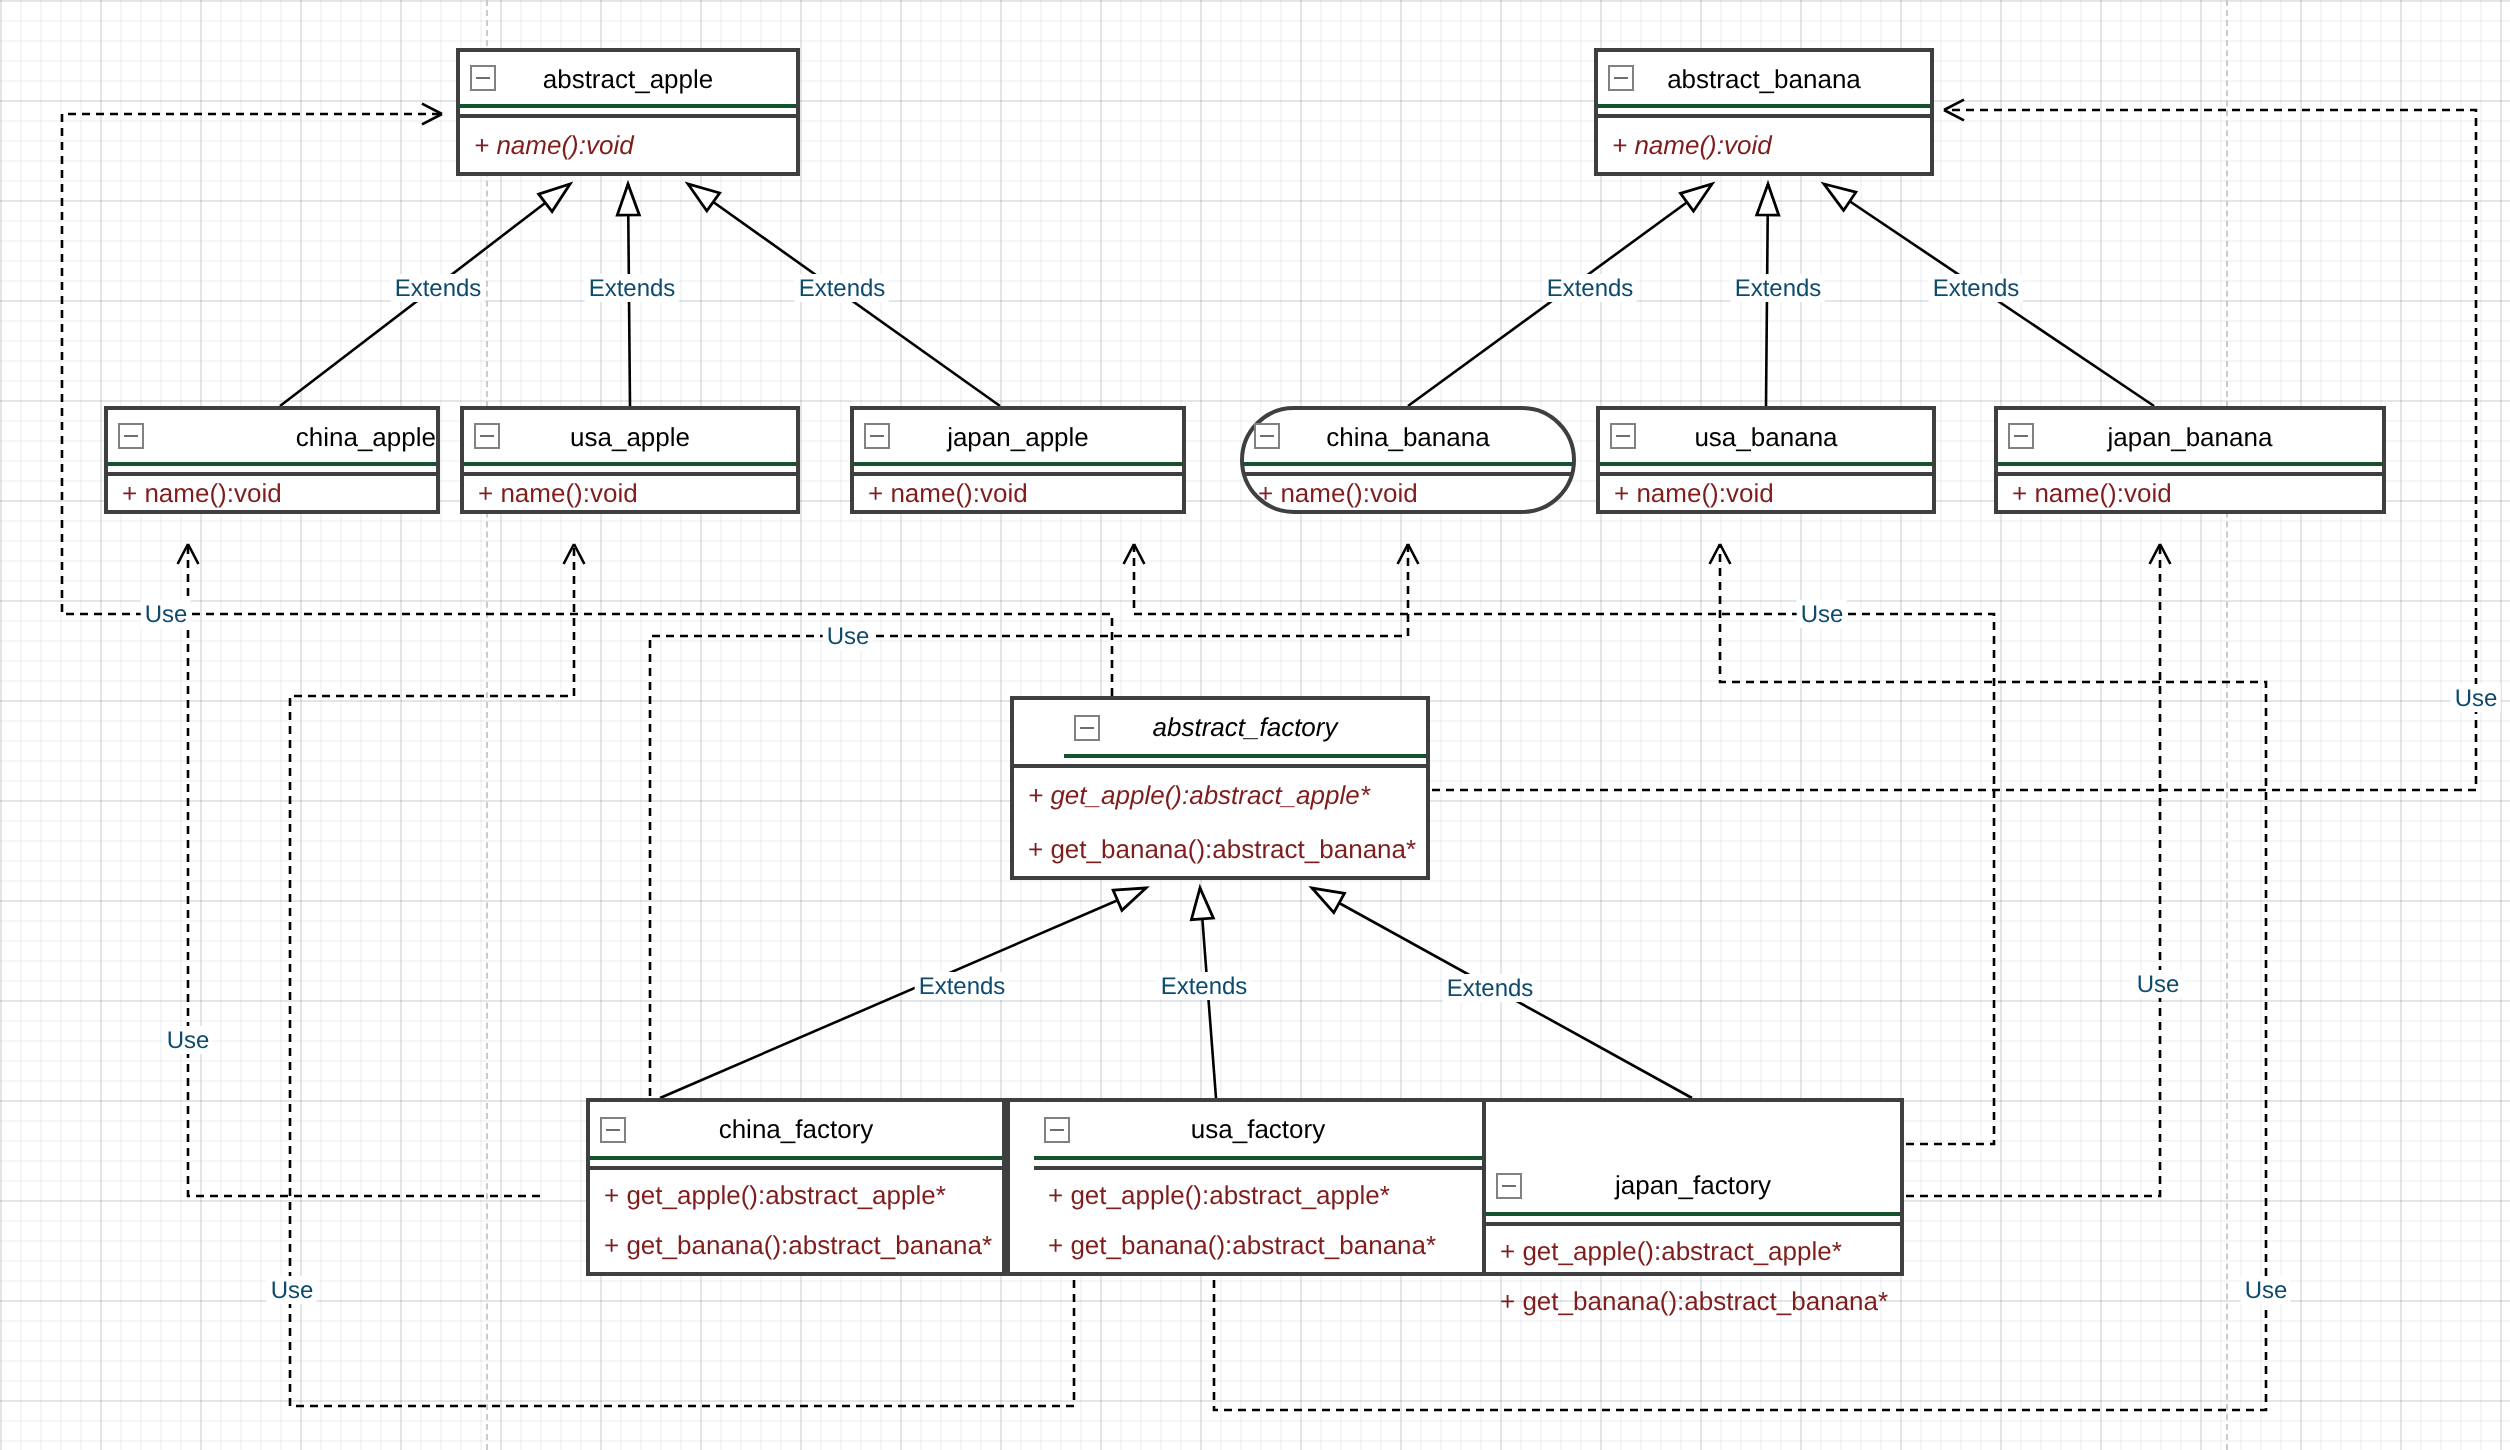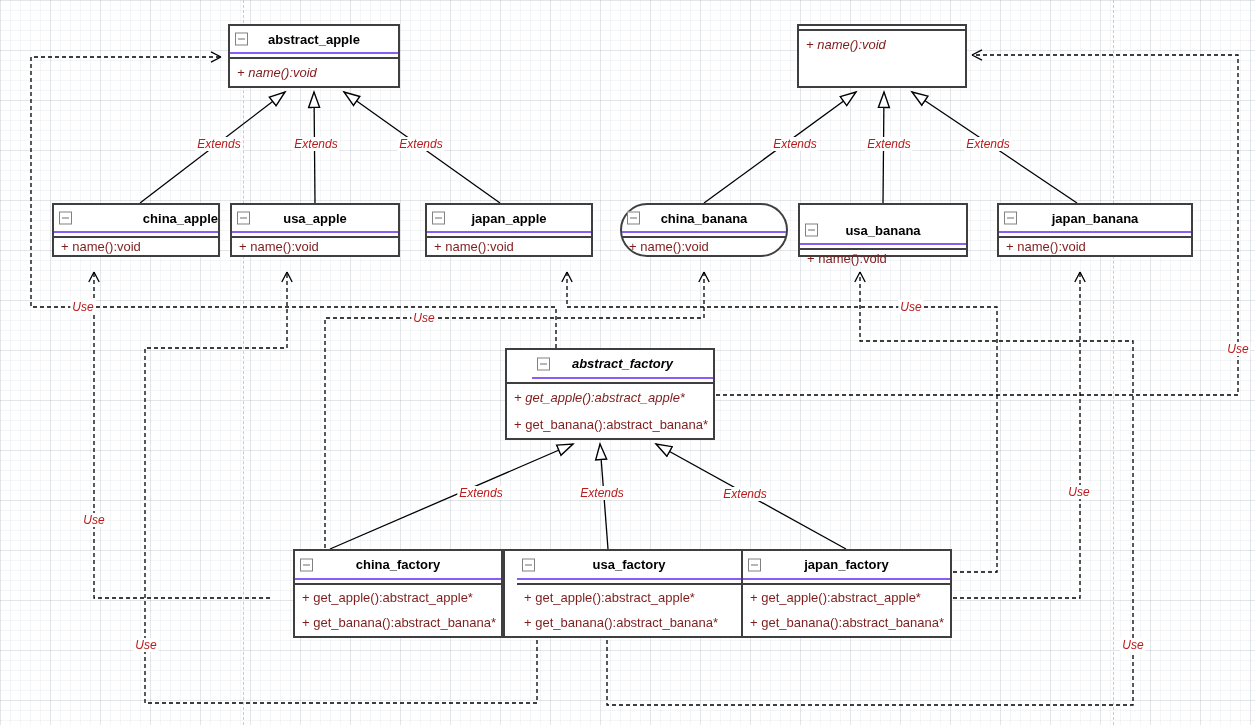--- a/index.html
+++ b/index.html
@@ -11,31 +11,31 @@
       linear-gradient(to right, rgba(70,90,110,0.10) 1px, transparent 1px),
       linear-gradient(to bottom, rgba(70,90,110,0.10) 1px, transparent 1px),
       linear-gradient(to right, rgba(70,90,110,0.055) 1px, transparent 1px),
       linear-gradient(to bottom, rgba(70,90,110,0.055) 1px, transparent 1px);
     background-size:50px 50px,50px 50px,10px 10px,10px 10px;
   }
   .page-break{position:absolute;top:0;bottom:0;width:0;border-left:1px dashed #cbcbcb;}
   #edges{position:absolute;left:0;top:0;z-index:1;}
   .uml-class{position:absolute;background:#fff;border:2px solid #3f3f3f;box-sizing:border-box;z-index:2;}
   .uml-header{position:relative;display:flex;align-items:center;justify-content:center;
-    border-bottom:2px solid #8b5cf6;font-weight:bold;font-size:13px;color:#000;}
+    border-bottom:2px solid #14532d;font-weight:normal;font-size:13px;color:#000;}
   .uml-sep{height:3px;border-bottom:2px solid #3f3f3f;}
   .uml-body{display:flex;flex-direction:column;justify-content:space-around;
     font-size:13px;color:#7f1d1d;padding-left:7px;box-sizing:border-box;}
   .uml-method{white-space:nowrap;line-height:14px;}
   .it{font-style:italic;}
   .collapse-btn{position:absolute;left:5px;top:50%;transform:translateY(-50%);
     width:13px;height:13px;background:#fff;border:1px solid #818181;box-sizing:border-box;}
   .collapse-btn::after{content:"";position:absolute;left:2px;right:2px;top:5px;height:1px;background:#6e6e6e;}
   .edge-label{position:absolute;transform:translate(-50%,-50%);background:#fff;
-    padding:0 2px;font-size:12px;color:#b91c1c;z-index:3;white-space:nowrap;line-height:14px;font-style:italic;}
+    padding:0 2px;font-size:12px;color:#0c4a6e;z-index:3;white-space:nowrap;line-height:14px;}
 </style>
 </head>
 <body>
 
 <div id="canvas">
   <div class="page-break" style="left:243px"></div>
   <div class="page-break" style="left:1113px"></div>
 
   <svg id="edges" width="1255" height="725" viewBox="0 0 1255 725">
     <defs>
@@ -72,20 +72,24 @@
         <div class="uml-header" style="height: 26px;">
           <span class="collapse-btn"></span>
           <span>abstract_apple</span>
         </div>
         <div class="uml-sep"></div>
         <div class="uml-body" style="height: 27px;">
           <div class="uml-method it">+ name():void</div>
         </div>
       </div>
       <div class="uml-class" style="left: 797px; top: 24px; width: 170px; height: 64px;">
+        <div class="uml-header" style="height: 26px;">
+          <span class="collapse-btn"></span>
+          <span>abstract_banana</span>
+        </div>
         <div class="uml-sep"></div>
         <div class="uml-body" style="height: 27px;">
           <div class="uml-method it">+ name():void</div>
         </div>
       </div>
       <div class="uml-class" style="left: 52px; top: 203px; width: 168px; height: 54px;">
         <div class="uml-header" style="height: 26px; justify-content: flex-end;">
           <span class="collapse-btn"></span>
           <span>china_apple</span>
         </div>
@@ -118,21 +122,21 @@
         <div class="uml-header" style="height: 26px;">
           <span class="collapse-btn"></span>
           <span>china_banana</span>
         </div>
         <div class="uml-sep"></div>
         <div class="uml-body" style="height: 17px;">
           <div class="uml-method">+ name():void</div>
         </div>
       </div>
       <div class="uml-class" style="left: 798px; top: 203px; width: 170px; height: 54px;">
-        <div class="uml-header" style="height: 26px; margin-top: 12px;">
+        <div class="uml-header" style="height: 26px;">
           <span class="collapse-btn"></span>
           <span>usa_banana</span>
         </div>
         <div class="uml-sep"></div>
         <div class="uml-body" style="height: 17px;">
           <div class="uml-method">+ name():void</div>
         </div>
       </div>
       <div class="uml-class" style="left: 997px; top: 203px; width: 196px; height: 54px;">
         <div class="uml-header" style="height: 26px;">
@@ -171,21 +175,21 @@
           <span class="collapse-btn"></span>
           <span>usa_factory</span>
         </div>
         <div class="uml-sep"></div>
         <div class="uml-body" style="height: 51px;">
           <div class="uml-method">+ get_apple():abstract_apple*</div>
           <div class="uml-method">+ get_banana():abstract_banana*</div>
         </div>
       </div>
       <div class="uml-class" style="left: 741px; top: 549px; width: 211px; height: 89px;">
-        <div class="uml-header" style="height: 27px;">
+        <div class="uml-header" style="height: 27px; margin-top: 28px;">
           <span class="collapse-btn"></span>
           <span>japan_factory</span>
         </div>
         <div class="uml-sep"></div>
         <div class="uml-body" style="height: 51px;">
           <div class="uml-method">+ get_apple():abstract_apple*</div>
           <div class="uml-method">+ get_banana():abstract_banana*</div>
         </div>
       </div>
     </div>

